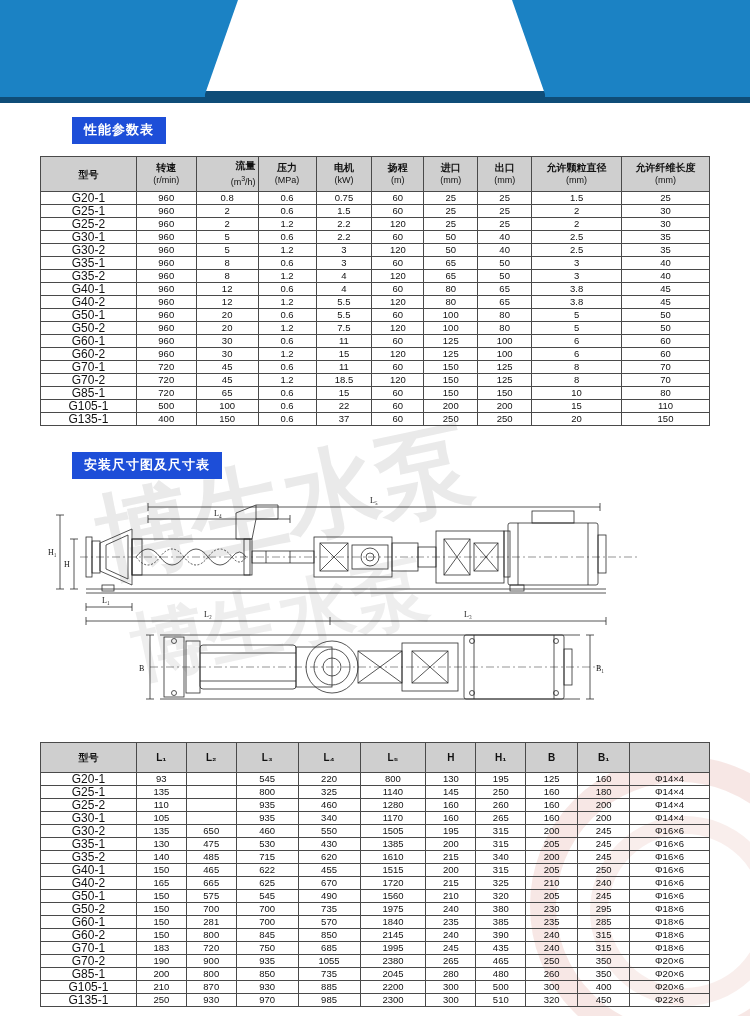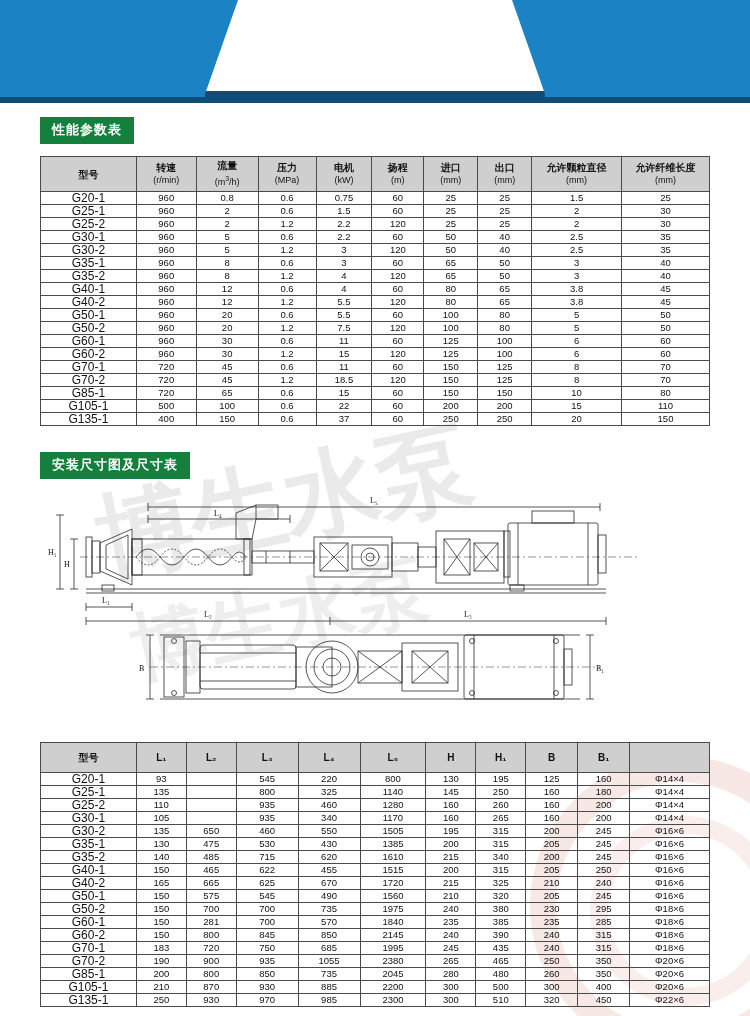--- a/index.html
+++ b/index.html
@@ -82,27 +82,28 @@
   }
   .wm-ring2 {
     position:absolute; right:-30px; bottom:10px;
     width:190px; height:190px; border-radius:50%;
     border: 18px solid rgba(210,120,110,0.13);
   }
 
   
   .section-tag {
     display:inline-block;
-    background:#15803d;
+    background:#1d4ed8;
     color:#fff;
     font-size:13px;
     font-weight:bold;
     padding:4px 12px 5px 12px;
     letter-spacing:1px;
     font-family:"DejaVu Sans", sans-serif;
+    margin-left:32px;
   }
   .tag-row { margin: 0 0 6px 40px; }
 
   
   .tbl-wrap { margin: 12px 40px; position:relative; z-index:6; }
   table.spec {
     border-collapse: collapse;
     width: 670px;
     font-size: 9.5px;
     font-family: "Liberation Sans", sans-serif;
@@ -162,21 +163,21 @@
 <div class="tag-row">
   <span class="section-tag">性能参数表</span>
 </div>
 
 <div class="tbl-wrap">
   <table class="spec">
     <thead>
       <tr id="perf-head-row">
           <th style="width: 96px;"><span>型号</span></th>
           <th style="width: 60px;"><span>转速</span><span class="u">(r/min)</span></th>
-          <th style="width: 62px;"><span>流量</span><span class="u">(m<span class="sup">3</span>/h)</span></th>
+          <th style="width: 62px; text-align: right;"><span>流量</span><span class="u">(m<span class="sup">3</span>/h)</span></th>
           <th style="width: 58px;"><span>压力</span><span class="u">(MPa)</span></th>
           <th style="width: 56px;"><span>电机</span><span class="u">(kW)</span></th>
           <th style="width: 52px;"><span>扬程</span><span class="u">(m)</span></th>
           <th style="width: 54px;"><span>进口</span><span class="u">(mm)</span></th>
           <th style="width: 54px;"><span>出口</span><span class="u">(mm)</span></th>
           <th style="width: 90px;"><span>允许颗粒直径</span><span class="u">(mm)</span></th>
           <th style="width: 88px;"><span>允许纤维长度</span><span class="u">(mm)</span></th>
         </tr>
     </thead>
     <tbody id="perf-body">

